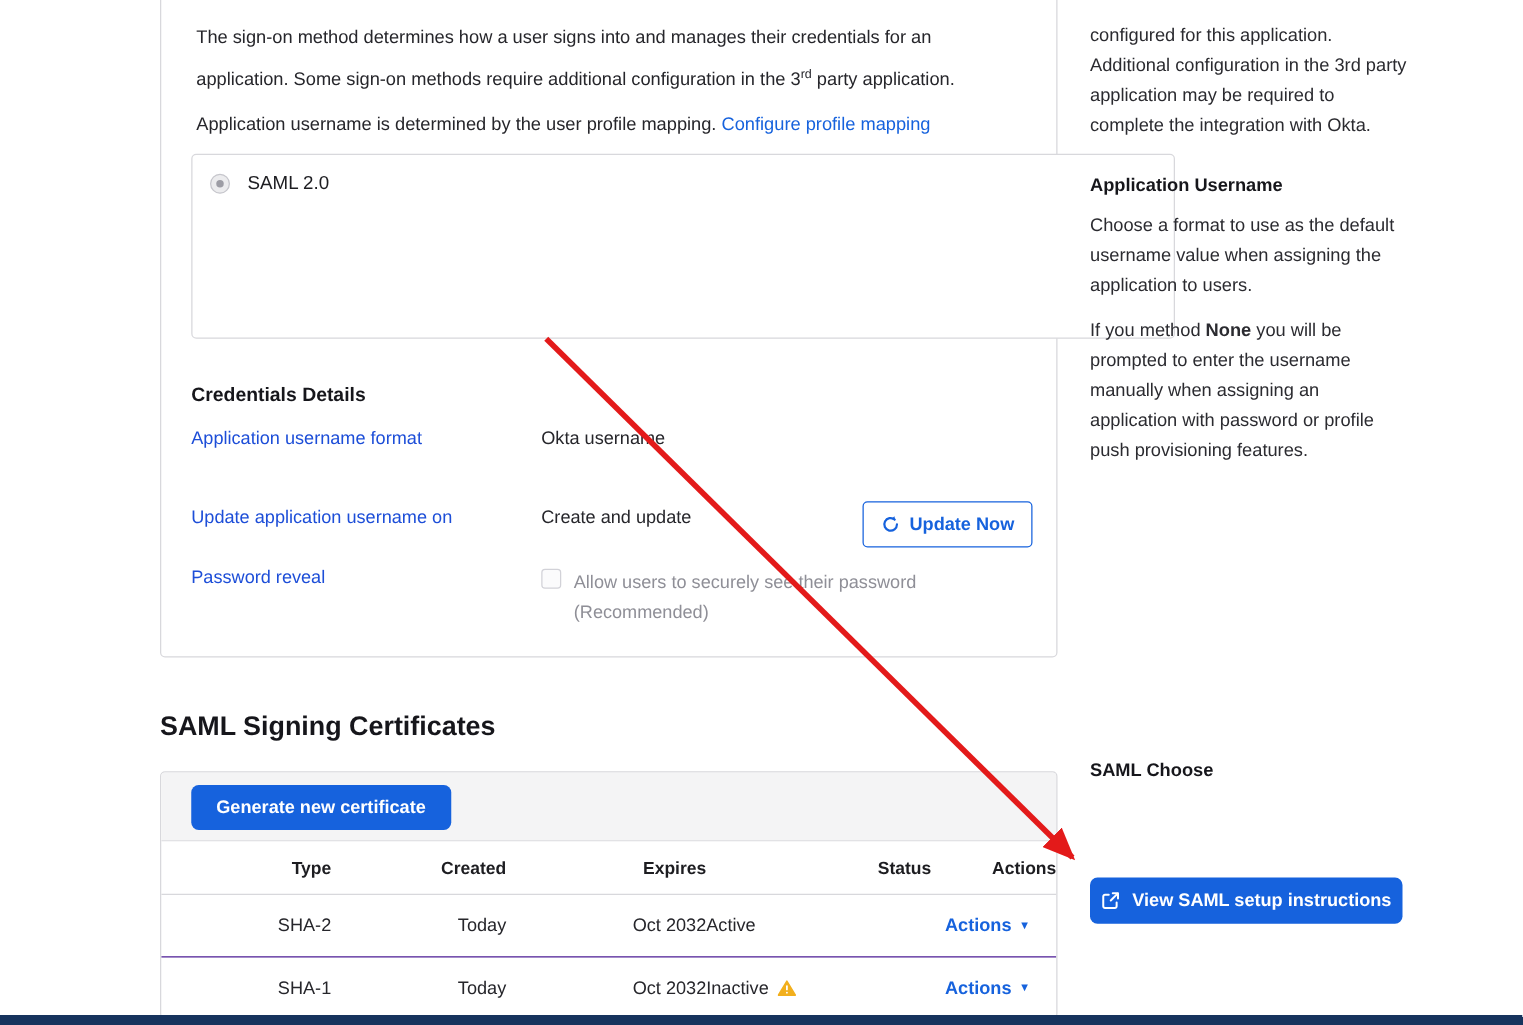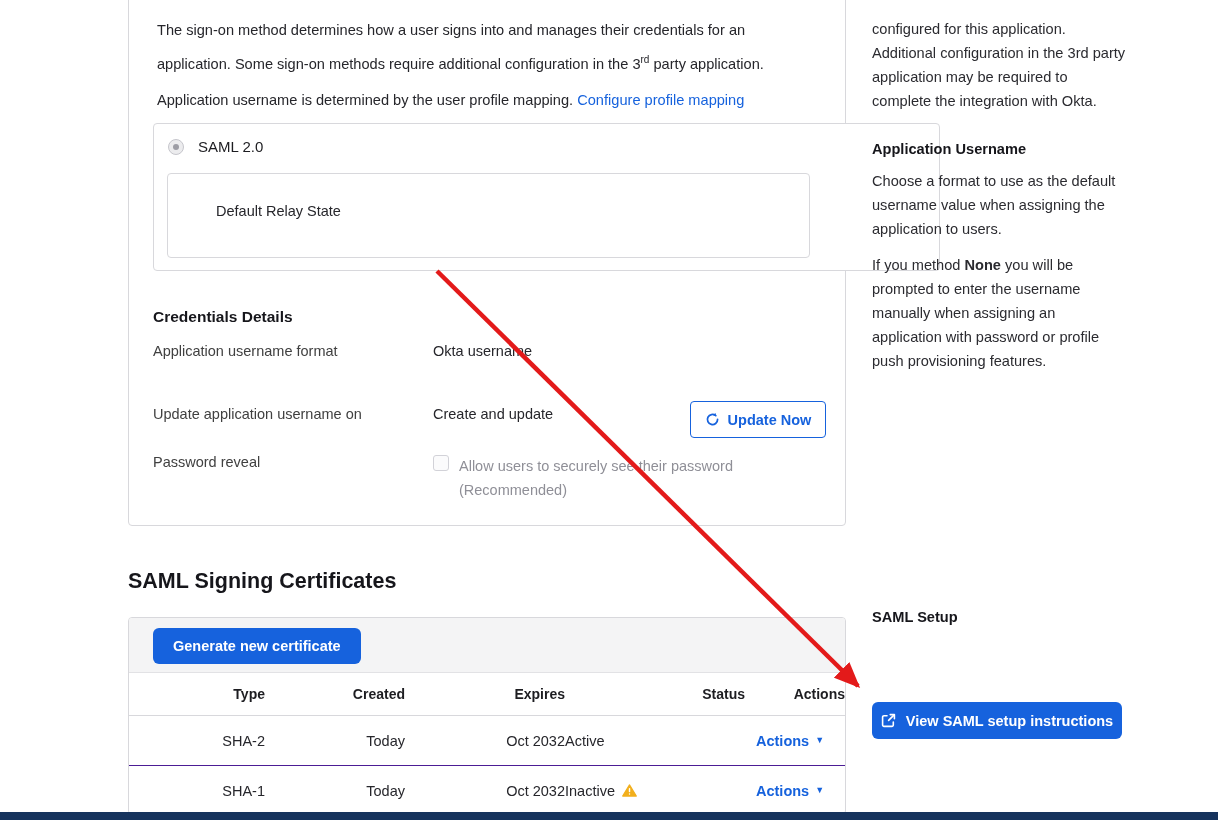--- a/index.html
+++ b/index.html
@@ -22,21 +22,21 @@
 
   .saml-box { left:24px; top:152px; width:787px; height:148px; border:1px solid #d8d8dc; border-radius:4px; background:#fff; }
   .radio-row { position:absolute; left:14px; top:14px; display:flex; align-items:center; gap:14px; }
   .radio { width:16px; height:16px; border-radius:50%; background:#ececee; border:1px solid #c6c6cc; position:relative; }
   .radio::after { content:""; position:absolute; left:4px; top:4px; width:6px; height:6px; border-radius:50%; background:#9d9da5; }
   .radio-label { font-size:15px; color:#1d1d21; }
   .relay-box { position:absolute; left:13px; top:49px; width:643px; height:85px; border:1px solid #d8d8dc; border-radius:4px; background:#fff; }
   .relay-label { position:absolute; left:48px; top:29px; font-size:14.5px; color:#26262b; }
 
   .cred-heading { left:24px; top:321px; font-size:15.5px; font-weight:700; color:#16161b; }
-  .field-label { font-size:14.5px; color:#404040; }
+  .field-label { font-size:14.5px; color:#1d4ed8; }
   .field-value { font-size:14.5px; color:#26262b; }
   .row1-label { left:24px; top:372px; } .row1-value { left:304px; top:372px; }
   .row2-label { left:24px; top:435px; } .row2-value { left:304px; top:435px; }
   .row3-label { left:24px; top:483px; }
 
   .btn-outline {
     left:561px; top:430px; width:136px; height:37px;
     display:flex; align-items:center; justify-content:center; gap:8px;
     background:#fff; border:1px solid #1662dd; border-radius:4px;
     color:#1662dd; font-weight:700; font-size:14.5px; cursor:pointer;
@@ -81,23 +81,20 @@
 <section class="abs card signon-card">
   <div class="abs intro">
     <p><span>The sign-on method determines how a user signs into and manages their credentials for an application. Some sign-on methods require additional configuration in the 3</span><sup>rd</sup><span> party application.</span></p>
     <p><span>Application username is determined by the user profile mapping. </span><a class="link">Configure profile mapping</a></p>
   </div>
 
   <div class="abs saml-box">
     <div class="radio-row">
       <span class="radio"></span>
       <span class="radio-label">SAML 2.0</span>
-    </div>
-    <div class="relay-box">
-      <span class="relay-label">Default Relay State</span>
     </div>
   </div>
 
   <h3 class="abs cred-heading">Credentials Details</h3>
 
   <span class="abs field-label row1-label">Application username format</span>
   <span class="abs field-value row1-value">Okta username</span>
 
   <span class="abs field-label row2-label">Update application username on</span>
   <span class="abs field-value row2-value">Create and update</span>
@@ -160,21 +157,21 @@
         <span class="caret">▼</span>
       </span>
   </div>
 </section>
 
 <aside class="abs sidebar" style="height:820px;">
   <p class="sb-block sb-p-top">configured for this application. Additional configuration in the 3rd party application may be required to complete the integration with Okta.</p>
   <p class="sb-block sb-h sb-h-appuser">Application Username</p>
   <p class="sb-block sb-p-choose">Choose a format to use as the default username value when assigning the application to users.</p>
   <p class="sb-block sb-p-none"><span>If you method </span><b>None</b><span> you will be prompted to enter the username manually when assigning an application with password or profile push provisioning features.</span></p>
-  <p class="sb-block sb-h sb-h-saml">SAML Setup</p>
+  <p class="sb-block sb-h sb-h-saml">SAML Choose</p>
   <button class="btn-primary saml-btn">
     <span style="display:inline-flex">
       <svg width="15" height="15" viewBox="0 0 15 15" fill="none" stroke="#ffffff" stroke-width="1.6" stroke-linecap="round" stroke-linejoin="round">
           <path d="M6 2.7 H3 A1.4 1.4 0 0 0 1.6 4.1 V12 A1.4 1.4 0 0 0 3 13.4 H10.9 A1.4 1.4 0 0 0 12.3 12 V9"></path>
           <path d="M9.2 1.6 H13.4 V5.8"></path>
           <path d="M13.1 1.9 L7.6 7.4"></path>
         </svg>
     </span>
     <span>View SAML setup instructions</span>
   </button>

